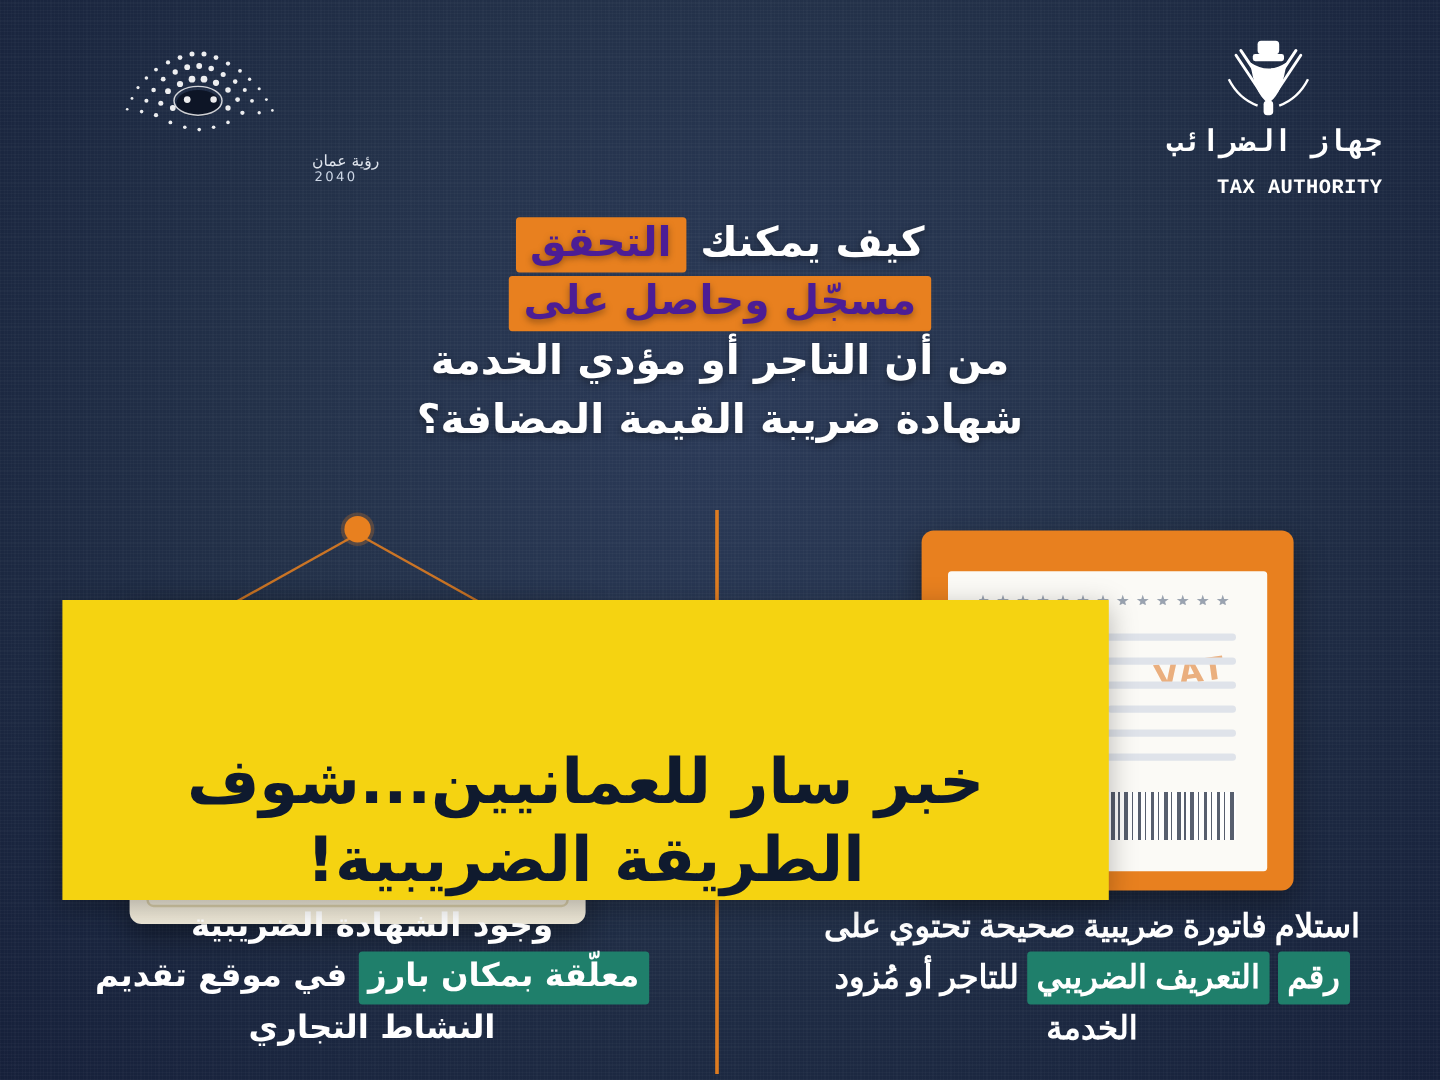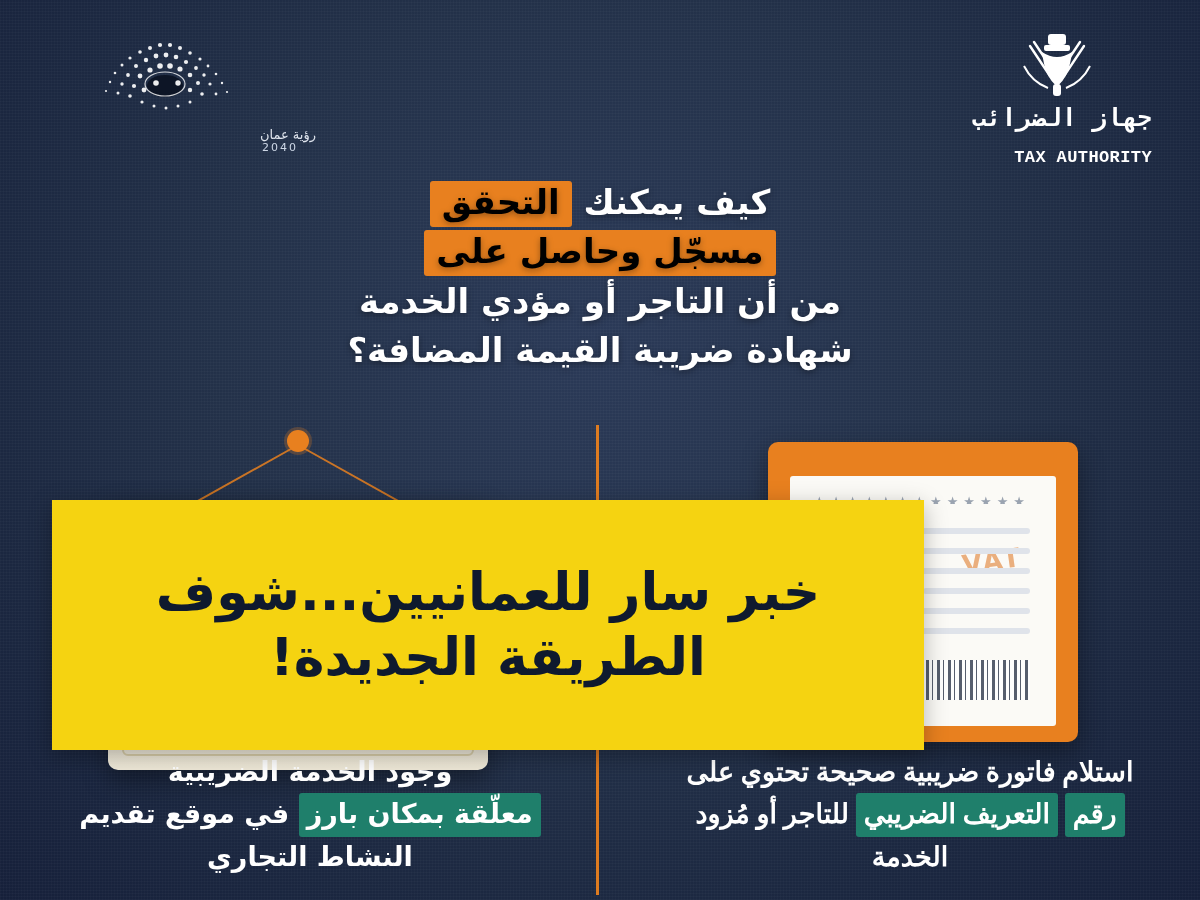--- a/index.html
+++ b/index.html
@@ -106,21 +106,21 @@
     color: #ffffff;
     font-size: 34px;
     font-weight: bold;
     line-height: 1.45;
     letter-spacing: .5px;
     text-shadow: 0 2px 6px rgba(0,0,0,.35);
   }
   .headline .line { white-space: nowrap; }
   .hl-mark {
     background: #e8801f;
-    color: #000000;
+    color: #4c1d95;
     padding: 2px 12px 5px 12px;
     border-radius: 3px;
     display: inline-block;
     line-height: 1.15;
   }
 
   
   .center-rule {
     position: absolute;
     left: 596px;
@@ -305,21 +305,21 @@
 
   
   .banner {
     position: absolute;
     left: 52px;
     top: 500px;
     width: 872px;
     height: 250px;
     background: #f5d311;
     display: flex;
-    align-items: center;
+    align-items: flex-end;
     justify-content: center;
     box-shadow: 0 6px 22px rgba(0,0,0,.28);
   }
   .banner-text {
     direction: rtl;
     text-align: center;
     color: #0f1a2e;
     font-size: 52px;
     font-weight: bold;
     line-height: 1.25;
@@ -457,32 +457,32 @@
           <i></i>
           <i class="w50"></i>
           <i></i>
           <i class="w70"></i>
       </div>
       <div class="inv-barcode"></div>
     </div>
   </div>
 
   <div class="caption caption-left">
-    <span>وجود الخدمة الضريبية</span>
+    <span>وجود الشهادة الضريبية</span>
     <span class="cap-mark">معلّقة بمكان بارز</span>
     <span>في موقع تقديم النشاط التجاري</span>
   </div>
 
   <div class="caption caption-right">
     <span>استلام فاتورة ضريبية صحيحة تحتوي على</span>
     <span class="cap-mark">رقم</span>
     <span class="cap-mark">التعريف الضريبي</span>
     <span>للتاجر أو مُزود الخدمة</span>
   </div>
 
   <div class="banner">
     <div class="banner-text">
       <div>خبر سار للعمانيين...شوف</div>
-      <div>الطريقة الجديدة!</div>
+      <div>الطريقة الضريبية!</div>
     </div>
   </div>
 
 </div>
 
 </body></html>

